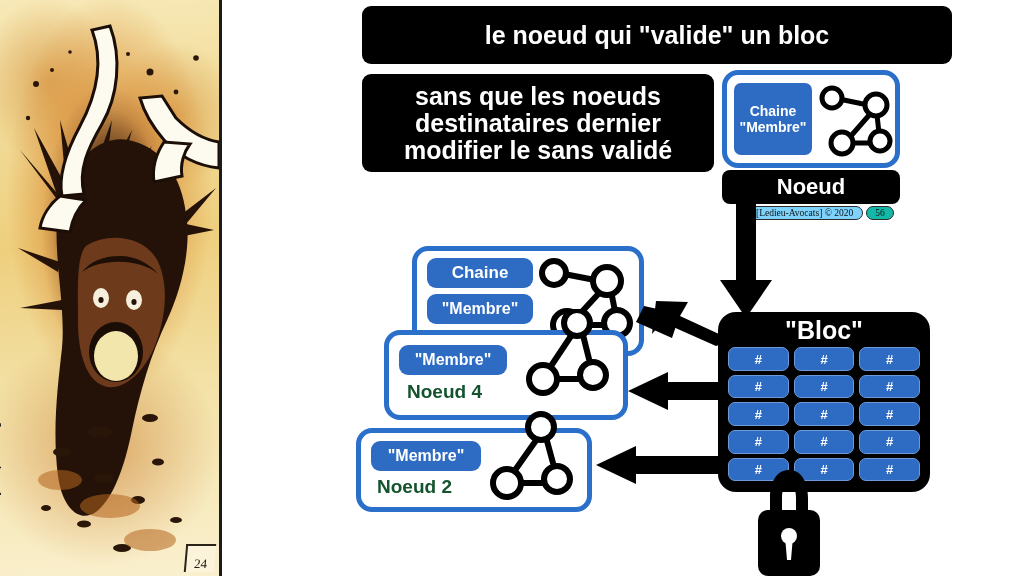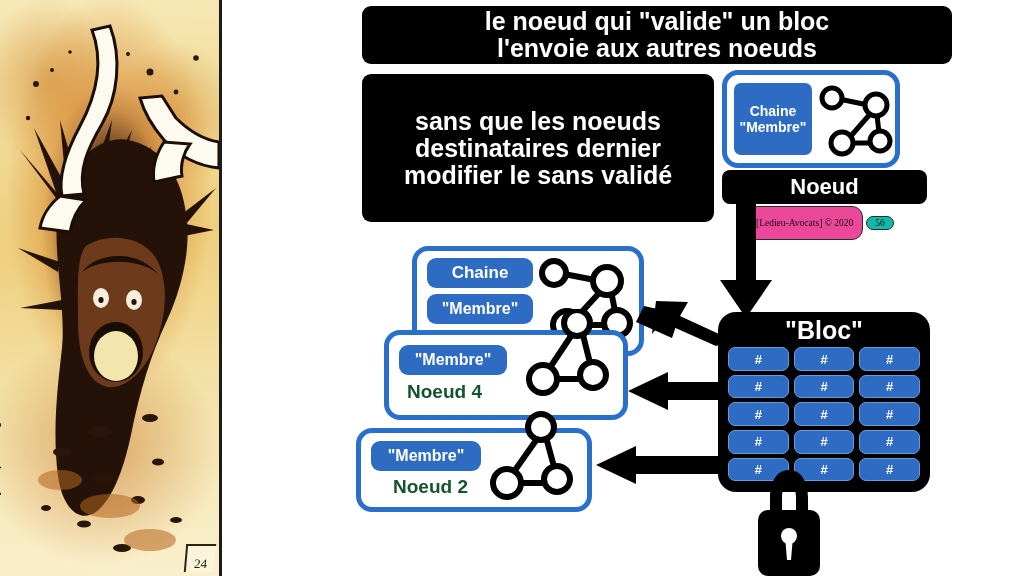--- a/index.html
+++ b/index.html
@@ -30,28 +30,28 @@
     transform-origin:left bottom;transform:rotate(-90deg) translateX(-2px);
     font-size:10.5px;font-weight:bold;color:#1c1c1c;letter-spacing:.1px;
     white-space:nowrap;}
 
   
   .blackbox{position:absolute;background:#000;border-radius:12px;
     color:#fff;font-weight:bold;display:flex;flex-direction:column;
     align-items:center;justify-content:center;text-align:center;line-height:1.08;}
 
   #banner-top{left:362px;top:6px;width:590px;height:58px;font-size:25px;border-radius:9px;}
-  #banner-left{left:362px;top:74px;width:352px;height:148px;font-size:25px;
+  #banner-left{left:362px;top:74px;width:352px;height:98px;font-size:25px;
     border-radius:9px;padding:0 6px;box-sizing:border-box;}
-  #noeud-label{left:722px;top:170px;width:205px;height:34px;font-size:22px;border-radius:8px;}
+  #noeud-label{left:722px;top:170px;width:178px;height:34px;font-size:22px;border-radius:8px;}
 
   
   #copyright-badge{position:absolute;left:746px;top:206px;display:flex;align-items:center;gap:3px;}
-  #copyright-pill{border:1px solid #2a2a2a;border-radius:11px;background:#ec4899;
-    padding:11px 9px;font-family:"Liberation Serif",serif;font-size:9.5px;color:#111;white-space:nowrap;}
+  #copyright-pill{border:1px solid #2a2a2a;border-radius:11px;background:#7dd3fc;
+    padding:1px 9px;font-family:"Liberation Serif",serif;font-size:9.5px;color:#111;white-space:nowrap;}
   #slide-number-pill{border:1px solid #2a2a2a;border-radius:11px;background:#14b8a6;
     padding:1px 8px;font-family:"Liberation Serif",serif;font-size:9.5px;color:#111;}
 
   
   .node-card{position:absolute;background:#fff;border:5px solid #2a6fc9;
     border-radius:16px;box-sizing:border-box;}
   .chip{position:absolute;background:#2e6cc4;border-radius:9px;color:#fff;
     font-weight:bold;display:flex;align-items:center;justify-content:center;
     text-align:right;}
   .node-name{position:absolute;color:#14532d;font-weight:bold;}
@@ -147,21 +147,20 @@
       </g>
     </svg>
   </div>
 
   <div id="comic-credit">"Le dernier Troyen" par Mangin et Démarez © éditions Soleil</div>
   <div id="comic-pagenum">24</div>
 </div>
 
 <div class="blackbox" id="banner-top">
   <div>le noeud qui "valide" un bloc</div>
-  <div>l'envoie aux autres noeuds</div>
 </div>
 
 <div class="blackbox" id="banner-left">
   <div>sans que les noeuds</div>
   <div>destinataires dernier</div>
   <div>modifier le sans validé</div>
 </div>
 
 <div class="node-card" id="node-top">
   <div class="chip" style="left:7px;top:8px;width:78px;height:72px;font-size:14px;flex-direction:column;border-radius:7px;">
@@ -227,21 +226,21 @@
     <g stroke="#000" stroke-width="6" fill="#fff">
       <circle cx="52" cy="14" r="13"></circle>
       <circle cx="18" cy="70" r="14"></circle>
         <circle cx="68" cy="66" r="13"></circle>
     </g>
   </svg>
 </div>
 
 <div class="node-card" id="node-2">
   <div class="chip" style="left:10px;top:8px;width:110px;height:30px;font-size:16px;">"Membre"</div>
-  <div class="node-name" style="left:32px;top:43px;font-size:19px;">Noeud 2</div>
+  <div class="node-name" style="left:16px;top:43px;font-size:19px;">Noeud 2</div>
   <svg class="graph" style="left:124px;top:-22px;" width="104" height="100" viewBox="0 0 104 100">
     <g stroke="#000" stroke-width="6" fill="none" stroke-linecap="round">
       <line x1="52" y1="28" x2="28" y2="62"></line>
       <line x1="62" y1="30" x2="68" y2="52"></line>
       <line x1="36" y1="72" x2="58" y2="72"></line>
     </g>
     <g stroke="#000" stroke-width="6" fill="#fff">
       <circle cx="56" cy="16" r="13"></circle>
       <circle cx="22" cy="72" r="14"></circle>
         <circle cx="72" cy="68" r="13"></circle>

